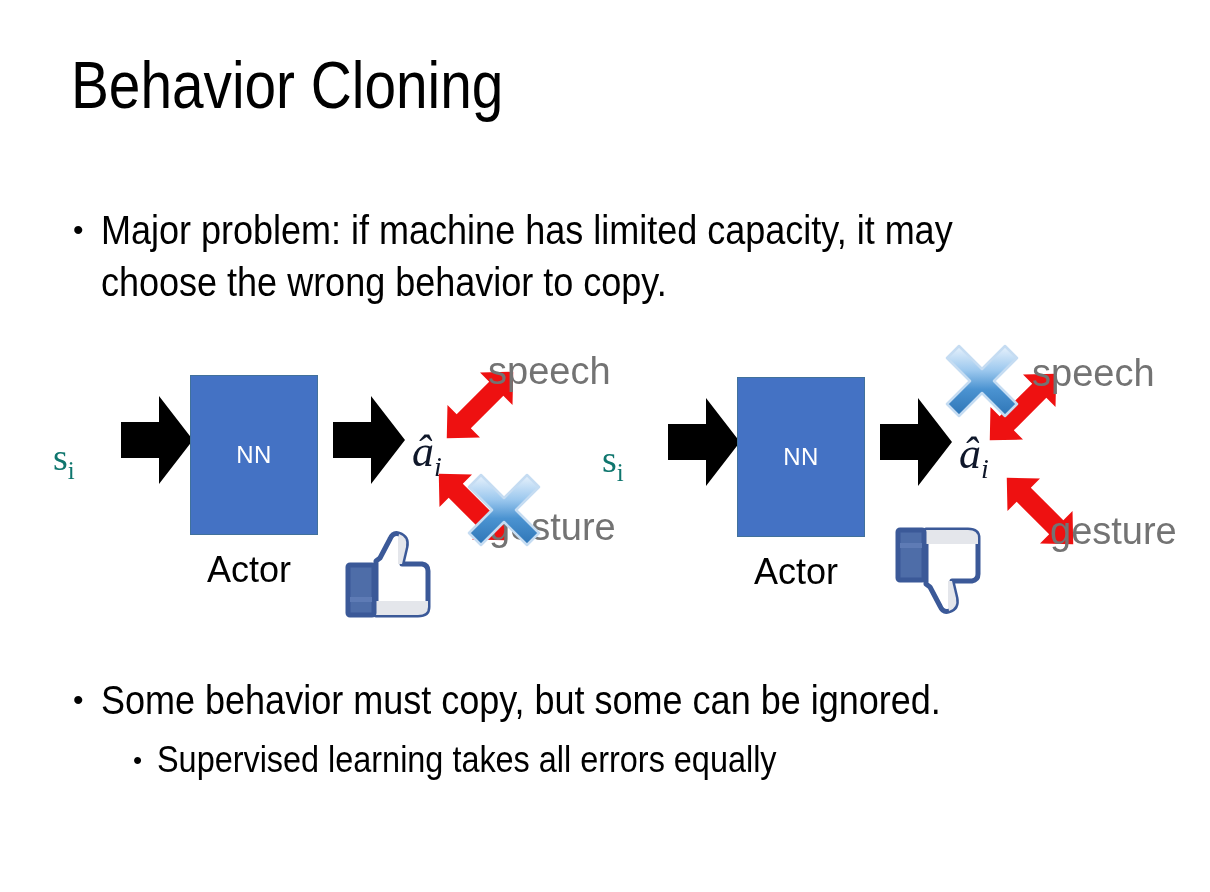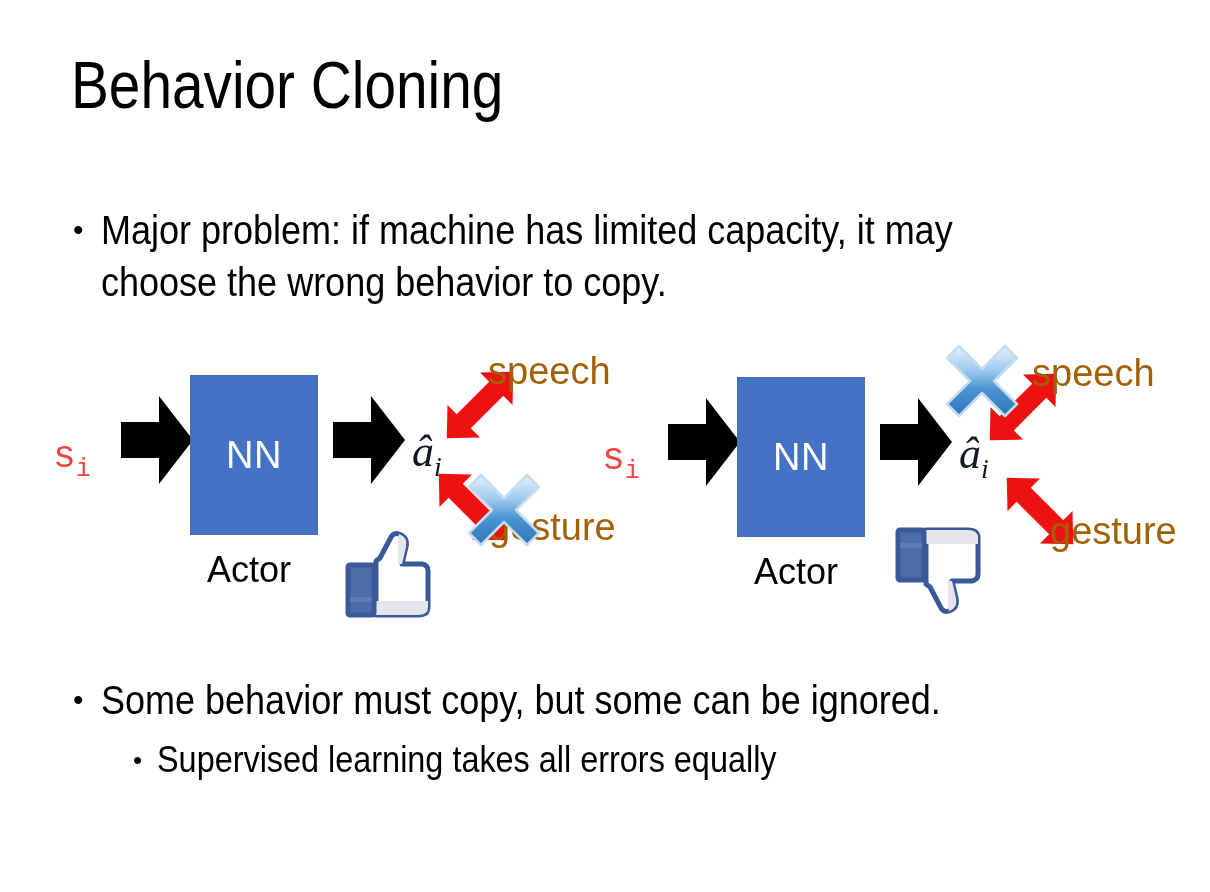--- a/index.html
+++ b/index.html
@@ -96,24 +96,24 @@
     position: absolute;
     top: 330px;
     height: 310px;
   }
   #diagram-left  { left: 20px;  width: 600px; }
   #diagram-right { left: 565px; width: 620px; }
 
   
   .state-label {
     position: absolute;
-    font-family: Liberation Mono, monospace;
+    font-family: Liberation Serif, serif;
     font-size: 38px;
     line-height: 38px;
-    color: #ef4444;
+    color: #0f766e;
     white-space: nowrap;
   }
   .state-label .sub {
     font-size: 25px;
     vertical-align: sub;
     line-height: 1;
   }
 
   
   .block-arrow {
@@ -130,21 +130,21 @@
     height: 160px;
     background: #4472C4;
     border: 1px solid #41719C;
     box-sizing: border-box;
     display: flex;
     align-items: center;
     justify-content: center;
   }
   .nn-box .nn-label {
     color: #ffffff;
-    font-size: 38px;
+    font-size: 24px;
     line-height: 38px;
     font-family: "Liberation Sans", "DejaVu Sans", sans-serif;
     letter-spacing: 0.5px;
   }
 
   
   .actor-label {
     position: absolute;
     font-size: 36px;
     line-height: 40px;
@@ -175,21 +175,21 @@
     width: 130px;
     height: 130px;
   }
   .red-arrow svg { display: block; width: 100%; height: 100%; }
 
   
   .modality-label {
     position: absolute;
     font-size: 38px;
     line-height: 42px;
-    color: #a16207;
+    color: #737373;
     font-family: "Liberation Sans", "DejaVu Sans", sans-serif;
     white-space: nowrap;
   }
 
   
   .blue-x {
     position: absolute;
     width: 78px;
     height: 78px;
   }

